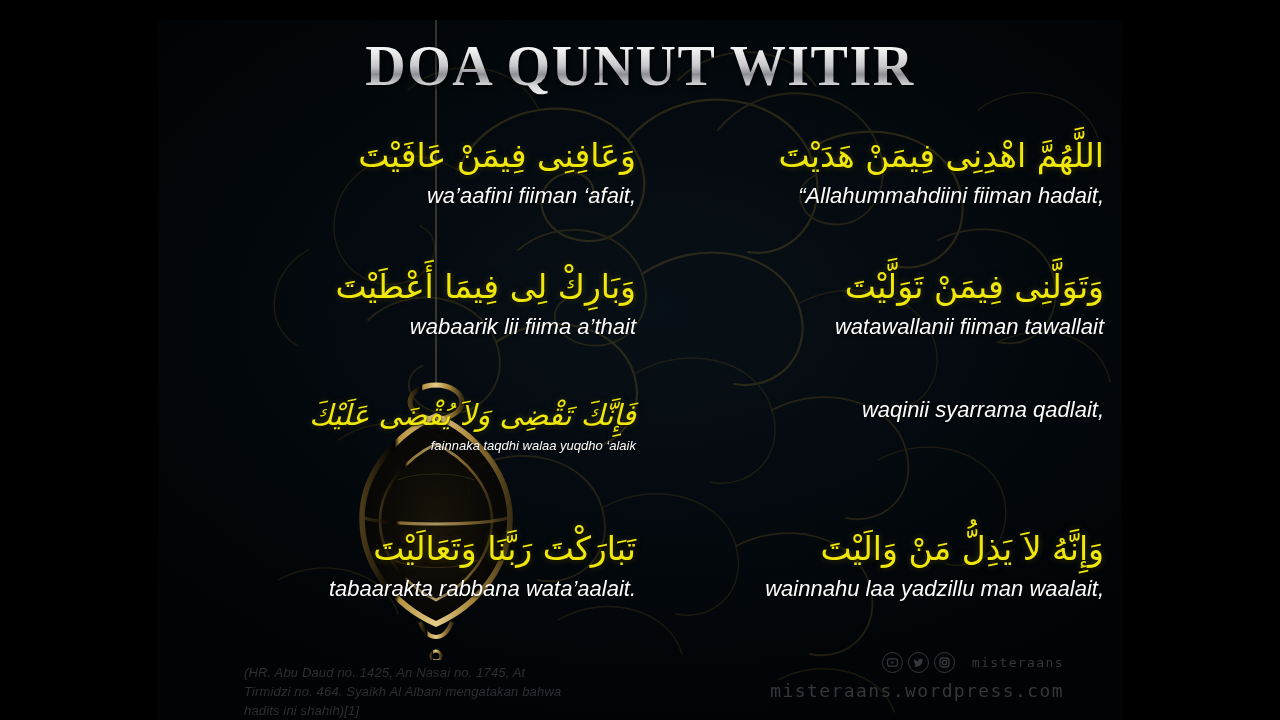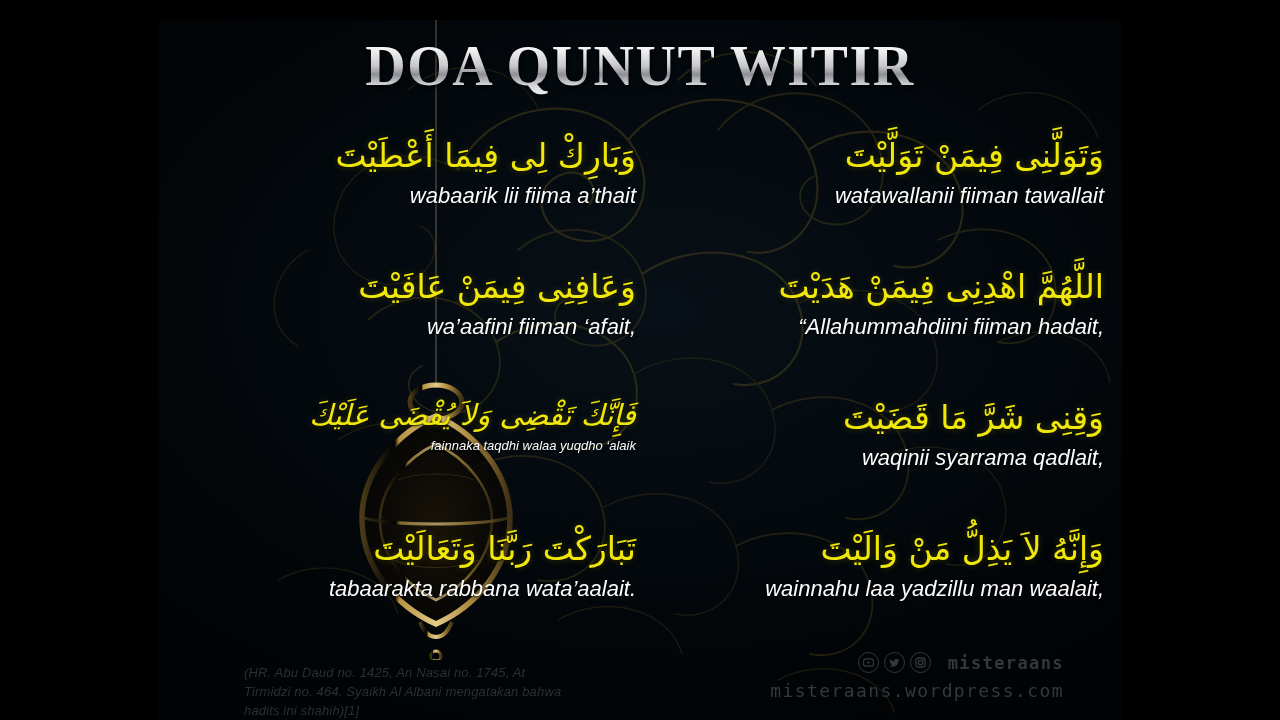--- a/index.html
+++ b/index.html
@@ -178,25 +178,24 @@
     height: 19px;
     border-radius: 50%;
     border: 1.6px solid #34383c;
     display: flex;
     align-items: center;
     justify-content: center;
     color: #34383c;
   }
   .soc svg { display: block; }
   .handle {
-    font-size: 17px;
+    font-size: 13px;
     letter-spacing: 1.4px;
     margin-left: 10px;
     color: #34383c;
-    font-weight: bold;
   }
   .site {
     font-size: 18px;
     letter-spacing: 1.4px;
     margin-top: 7px;
     color: #34383c;
   }
 </style>
 </head>
 <body>
@@ -299,47 +298,46 @@
         </g>
       </svg>
     </div>
 
     <div class="title">DOA QUNUT WITIR</div>
 
     <div class="verses">
 
       <div class="verse-row">
         <div class="cell left">
+          <div class="arabic">وَعَافِنِى فِيمَنْ عَافَيْتَ</div>
+          <div class="translit">wa’aafini fiiman ‘afait,</div>
+        </div>
+        <div class="cell right">
+          <div class="arabic">اللَّهُمَّ اهْدِنِى فِيمَنْ هَدَيْتَ</div>
+          <div class="translit">“Allahummahdiini fiiman hadait,</div>
+        </div>
+      </div>
+
+      <div class="verse-row">
+        <div class="cell left">
           <div class="arabic">وَبَارِكْ لِى فِيمَا أَعْطَيْتَ</div>
           <div class="translit">wabaarik lii fiima a’thait</div>
         </div>
         <div class="cell right">
           <div class="arabic">وَتَوَلَّنِى فِيمَنْ تَوَلَّيْتَ</div>
           <div class="translit">watawallanii fiiman tawallait</div>
-        </div>
-      </div>
-
-      <div class="verse-row">
-        <div class="cell left">
-          <div class="arabic">وَعَافِنِى فِيمَنْ عَافَيْتَ</div>
-          <div class="translit">wa’aafini fiiman ‘afait,</div>
-        </div>
-        <div class="cell right">
-          <div class="arabic">اللَّهُمَّ اهْدِنِى فِيمَنْ هَدَيْتَ</div>
-          <div class="translit">“Allahummahdiini fiiman hadait,</div>
         </div>
       </div>
 
       <div class="verse-row">
         <div class="cell left">
           <div class="arabic sm">فَإِنَّكَ تَقْضِى وَلاَ يُقْضَى عَلَيْكَ</div>
           <div class="translit sm">fainnaka taqdhi walaa yuqdho ‘alaik</div>
         </div>
         <div class="cell right">
-          <div class="arabic">وَقِنِى شَرَّ مَا قَضَيْتَ</div>
           <div class="translit">waqinii syarrama qadlait,</div>
         </div>
       </div>
 
       <div class="verse-row">
         <div class="cell left">
           <div class="arabic">تَبَارَكْتَ رَبَّنَا وَتَعَالَيْتَ</div>
           <div class="translit">tabaarakta rabbana wata’aalait.</div>
         </div>
         <div class="cell right">

